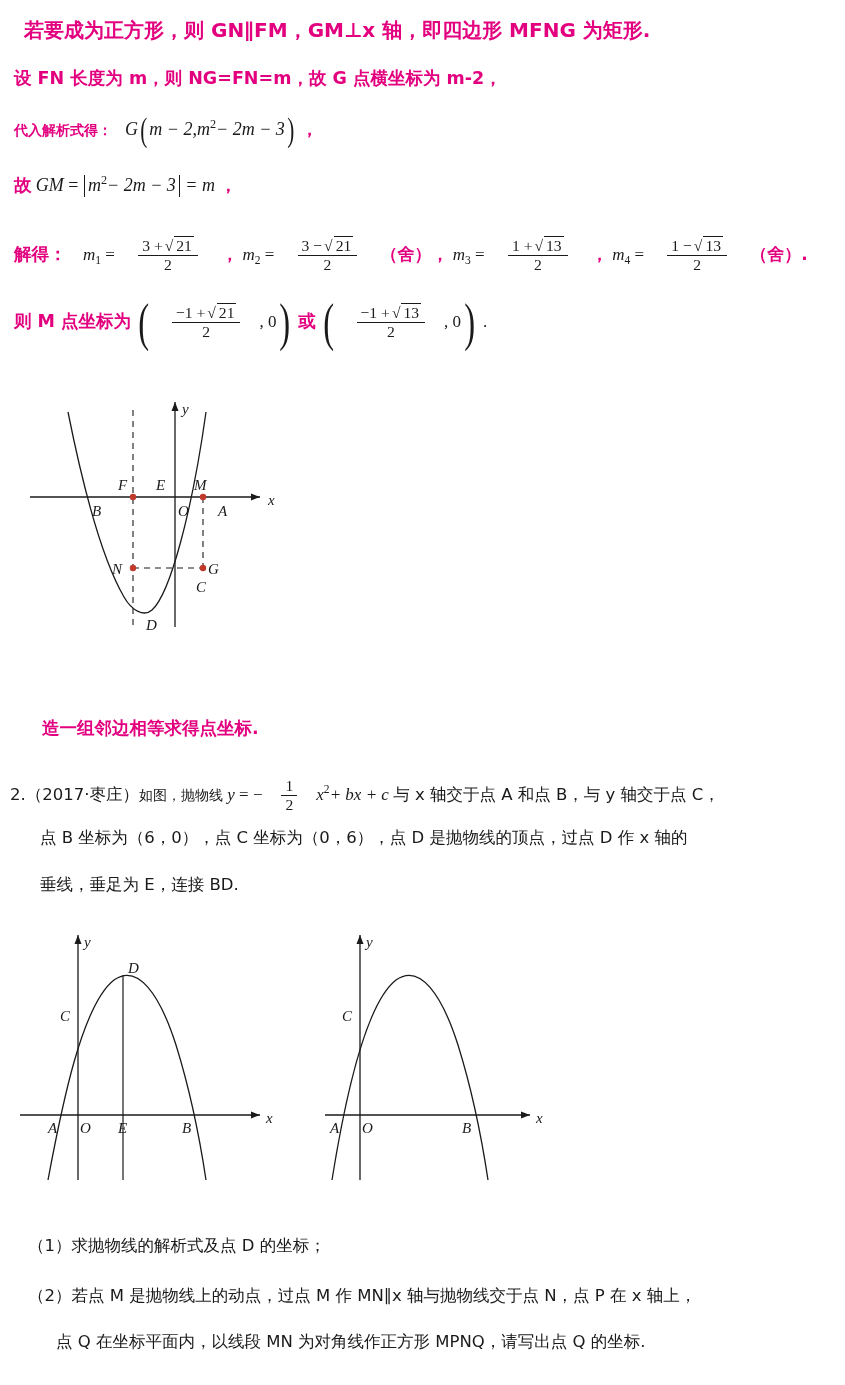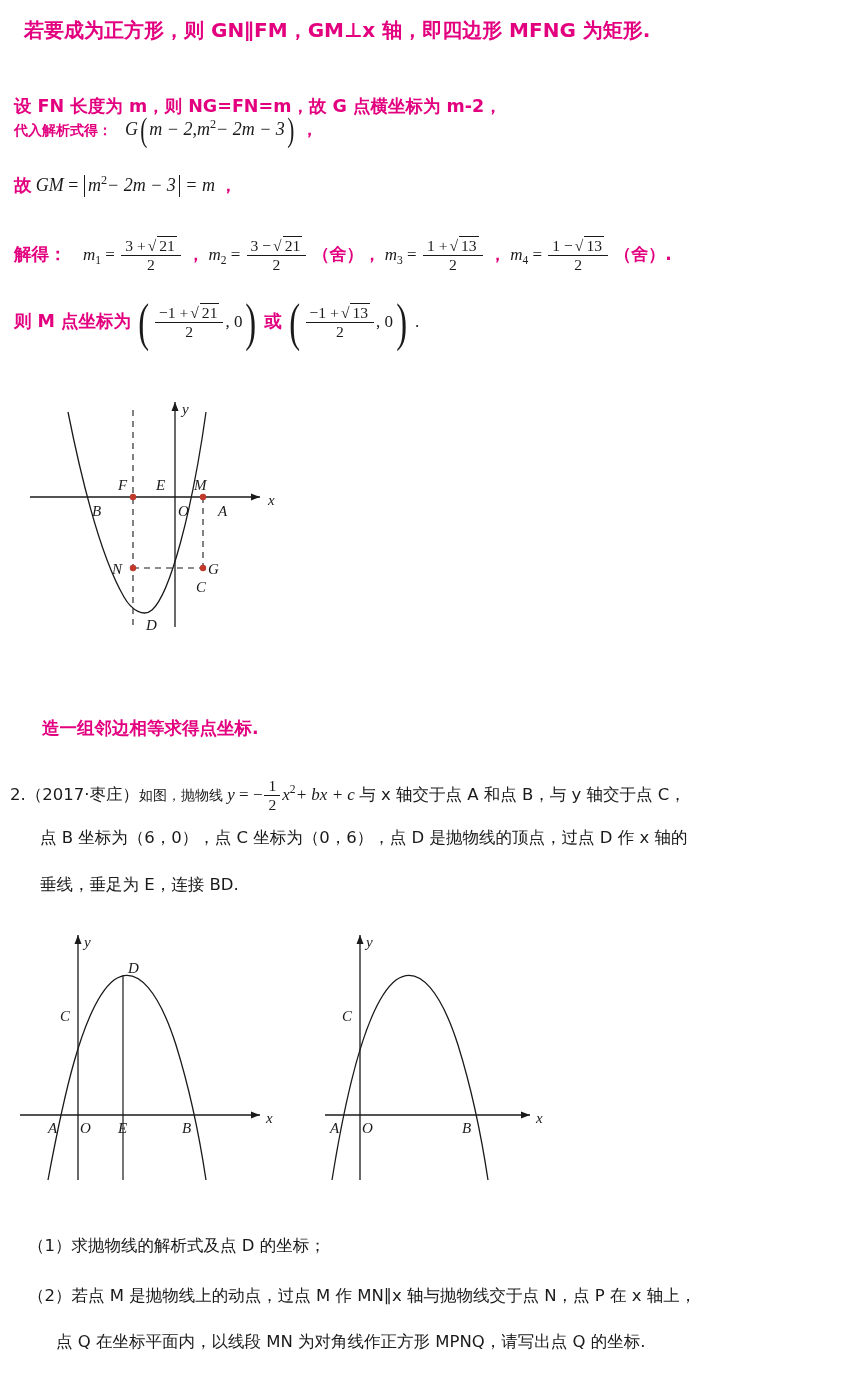--- a/index.html
+++ b/index.html
@@ -35,21 +35,21 @@
     font-family: "Liberation Serif", serif;
     font-style: italic;
   }
   
   .frac {
     display: inline-block;
     vertical-align: middle;
     text-align: center;
     font-size: 0.92em;
     line-height: 1.15;
-    margin: 0 2px;
+    margin: 0 19px;
     position: relative;
     top: -1px;
   }
   .frac .num {
     display: block;
     padding: 0 4px;
     border-bottom: 1.3px solid currentColor;
   }
   .frac .den {
     display: block;
@@ -100,21 +100,21 @@
     font-family: "DejaVu Sans", "Liberation Sans", sans-serif;
   }
 </style>
 </head>
 <body>
 
 <div class="page">
 
   <div class="line magenta cn" style="left:14px; top:18px; font-size:20px;margin-left:10px;">若要成为正方形，则 GN∥FM，GM⊥x 轴，即四边形 MFNG 为矩形.</div>
 
-  <div class="line magenta cn" style="left:14px; top:68px; font-size:17.5px;margin-top:28px;">设 FN 长度为 m，则 NG=FN=m，故 G 点横坐标为 m-2，</div>
+  <div class="line magenta cn" style="left:14px; top:68px; font-size:17.5px;">设 FN 长度为 m，则 NG=FN=m，故 G 点横坐标为 m-2，</div>
 
   <div class="line" style="left:14px; top:116px;">
     <span class="magenta cn" style="font-size:14px;">代入解析式得：</span>
     <span class="magenta" style="font-size:17.5px;">&nbsp;</span>
     <span style="font-size:18px; color:#1a1a1a;">
       <span class="mathi">G</span><span class="bigparen">(</span><span class="mathi">m − 2</span><span>,</span><span class="mathi">m</span><sup>2</sup><span class="mathi">− 2m − 3</span><span class="bigparen">)</span>
     </span>
     <span class="magenta cn" style="font-size:17.5px;">，</span>
   </div>
 

